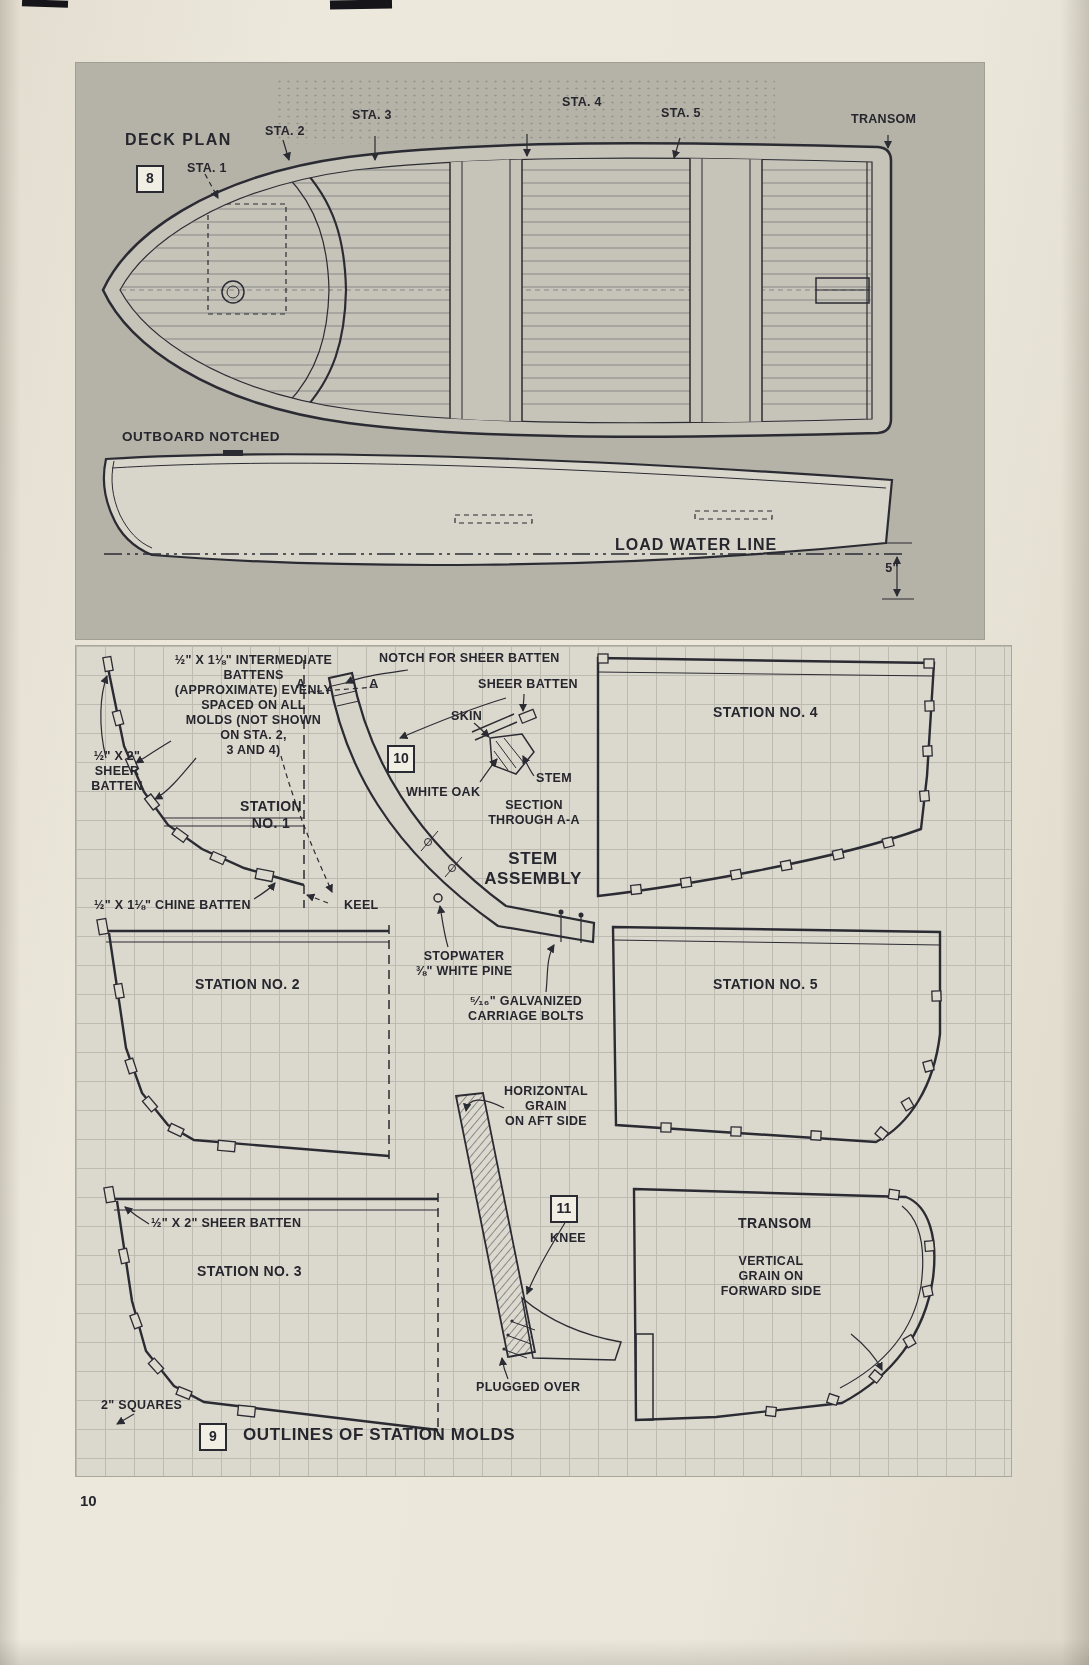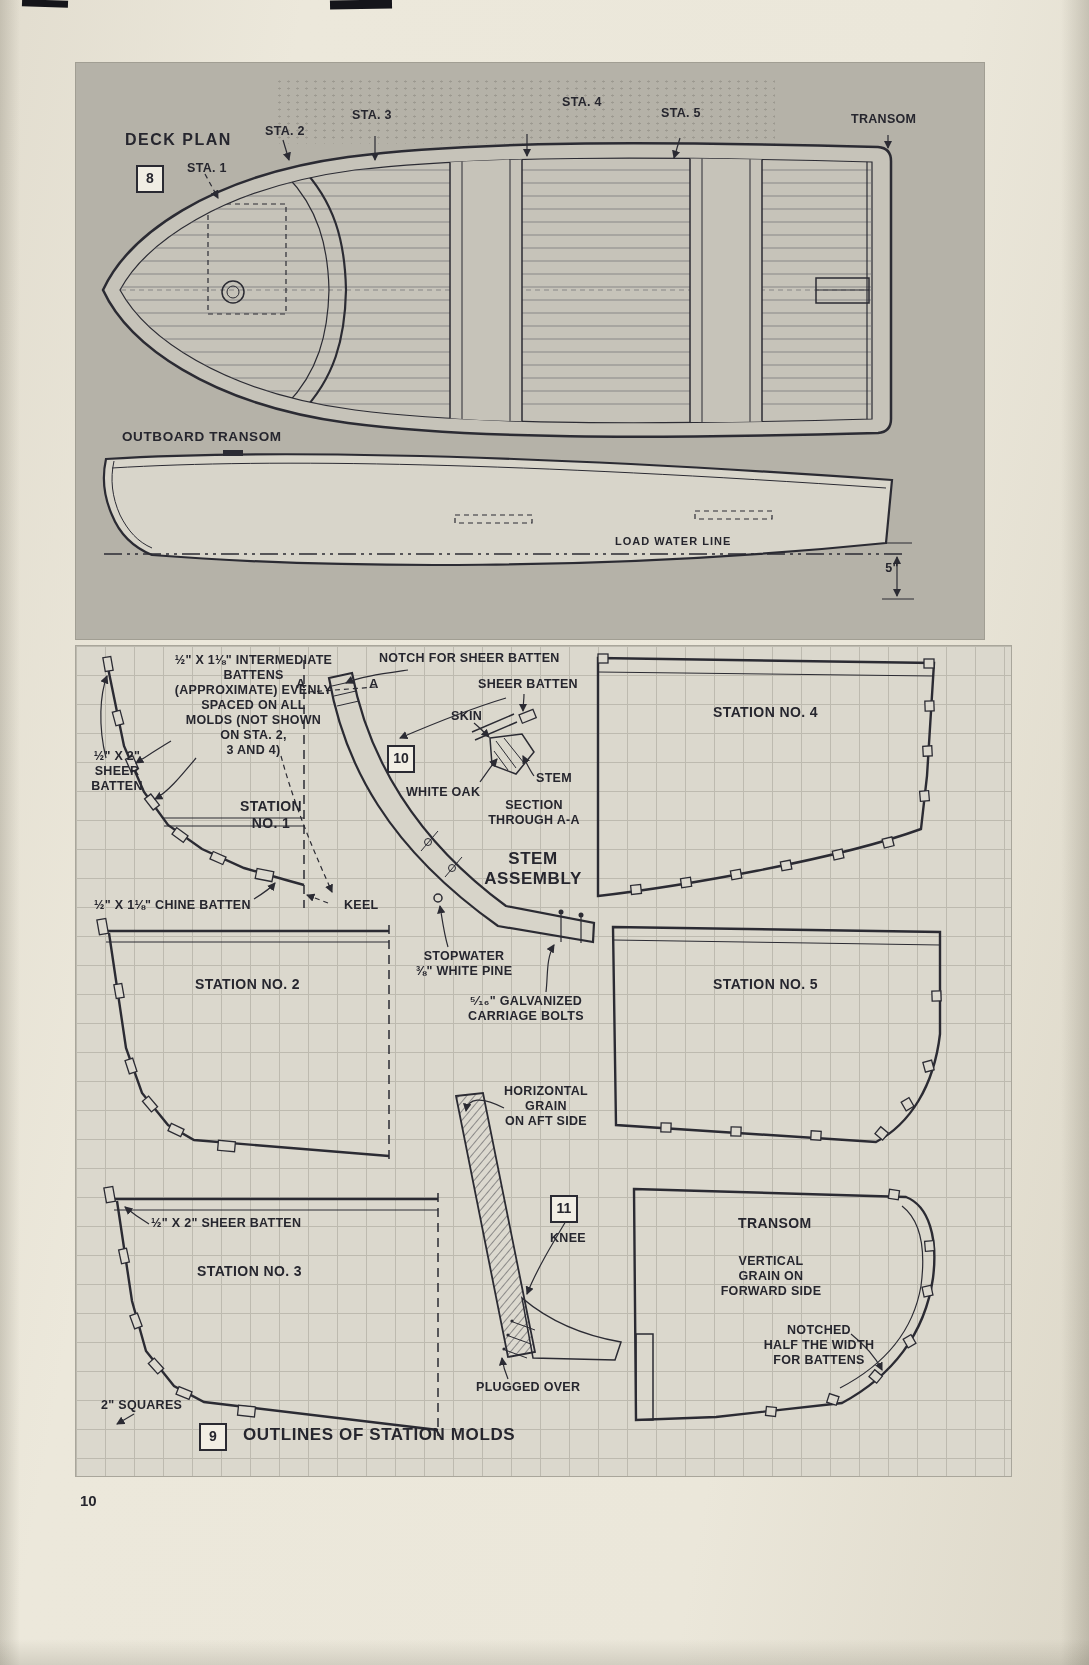--- a/index.html
+++ b/index.html
@@ -126,22 +126,22 @@
       <path class="s1" d="M22,21 C185,11 430,16 796,41"></path>
       <path class="s1" d="M24,14 C20,32 22,50 30,68 C38,84 48,95 62,101"></path>
       <rect x="133" y="3" width="20" height="6" fill="#2b2b33"></rect>
       <rect x="365" y="68" width="77" height="8" class="s12 dashB" stroke-dasharray="4 3"></rect>
       <rect x="605" y="64" width="77" height="8" class="s12 dashB" stroke-dasharray="4 3"></rect>
       <path d="M14,107 H816" stroke="#2b2b33" stroke-width="1.6" fill="none" stroke-dasharray="18 5 3 5 3 5"></path>
       <path class="s1" d="M796,96 L822,96 M792,152 H824"></path>
       <path class="s12" marker-start="url(#ah2)" marker-end="url(#ah2)" d="M807,110 V149"></path>
     </svg>
 
-    <div class="lbl strong" style="left:47px;top:367px;font-size:13.5px;letter-spacing:.6px;">OUTBOARD TRANSOM</div>
-    <div class="lbl strong" style="left:540px;top:473px;font-size:11px;letter-spacing:1px;">LOAD WATER LINE</div>
+    <div class="lbl strong" style="left:47px;top:367px;font-size:13.5px;letter-spacing:.6px;">OUTBOARD NOTCHED</div>
+    <div class="lbl strong" style="left:540px;top:473px;font-size:16px;letter-spacing:1px;">LOAD WATER LINE</div>
     <div class="lbl strong center" style="left:800px;top:499px;width:34px;">5"</div>
   </div>
 
   <div class="grid-panel">
 
     <svg style="left:0;top:0;" width="935" height="830" viewBox="0 0 935 830">
       <defs>
         <marker id="mA" viewBox="0 0 8 8" refX="7" refY="4" markerWidth="7" markerHeight="7" orient="auto-start-reverse">
           <path d="M0,0 L8,4 L0,8 Z" fill="#2b2b33"></path>
         </marker>
@@ -319,23 +319,20 @@
 GRAIN
 ON AFT SIDE</div>
     <div class="figbox" style="left:474px;top:505px;margin-top:44px;">11</div>
     <div class="lbl" style="left:474px;top:585px;">KNEE</div>
     <div class="lbl station" style="left:662px;top:569px;">TRANSOM</div>
     <div class="lbl" style="left:75px;top:570px;">½" X 2" SHEER BATTEN</div>
     <div class="lbl station" style="left:121px;top:617px;">STATION NO. 3</div>
     <div class="lbl center" style="left:615px;top:608px;width:160px;">VERTICAL
 GRAIN ON
 FORWARD SIDE</div>
-    <div class="lbl center" style="left:653px;top:677px;width:180px;">NOTCHED
-HALF THE WIDTH
-FOR BATTENS</div>
     <div class="lbl" style="left:400px;top:734px;">PLUGGED OVER</div>
     <div class="lbl" style="left:25px;top:752px;">2" SQUARES</div>
     <div class="figbox" style="left:123px;top:777px;">9</div>
     <div class="lbl big" style="left:167px;top:779px;">OUTLINES OF STATION MOLDS</div>
   </div>
 
   <div class="pagenum" style="left:80px;top:1492px;">10</div>
 </div>
 
 </body></html>

